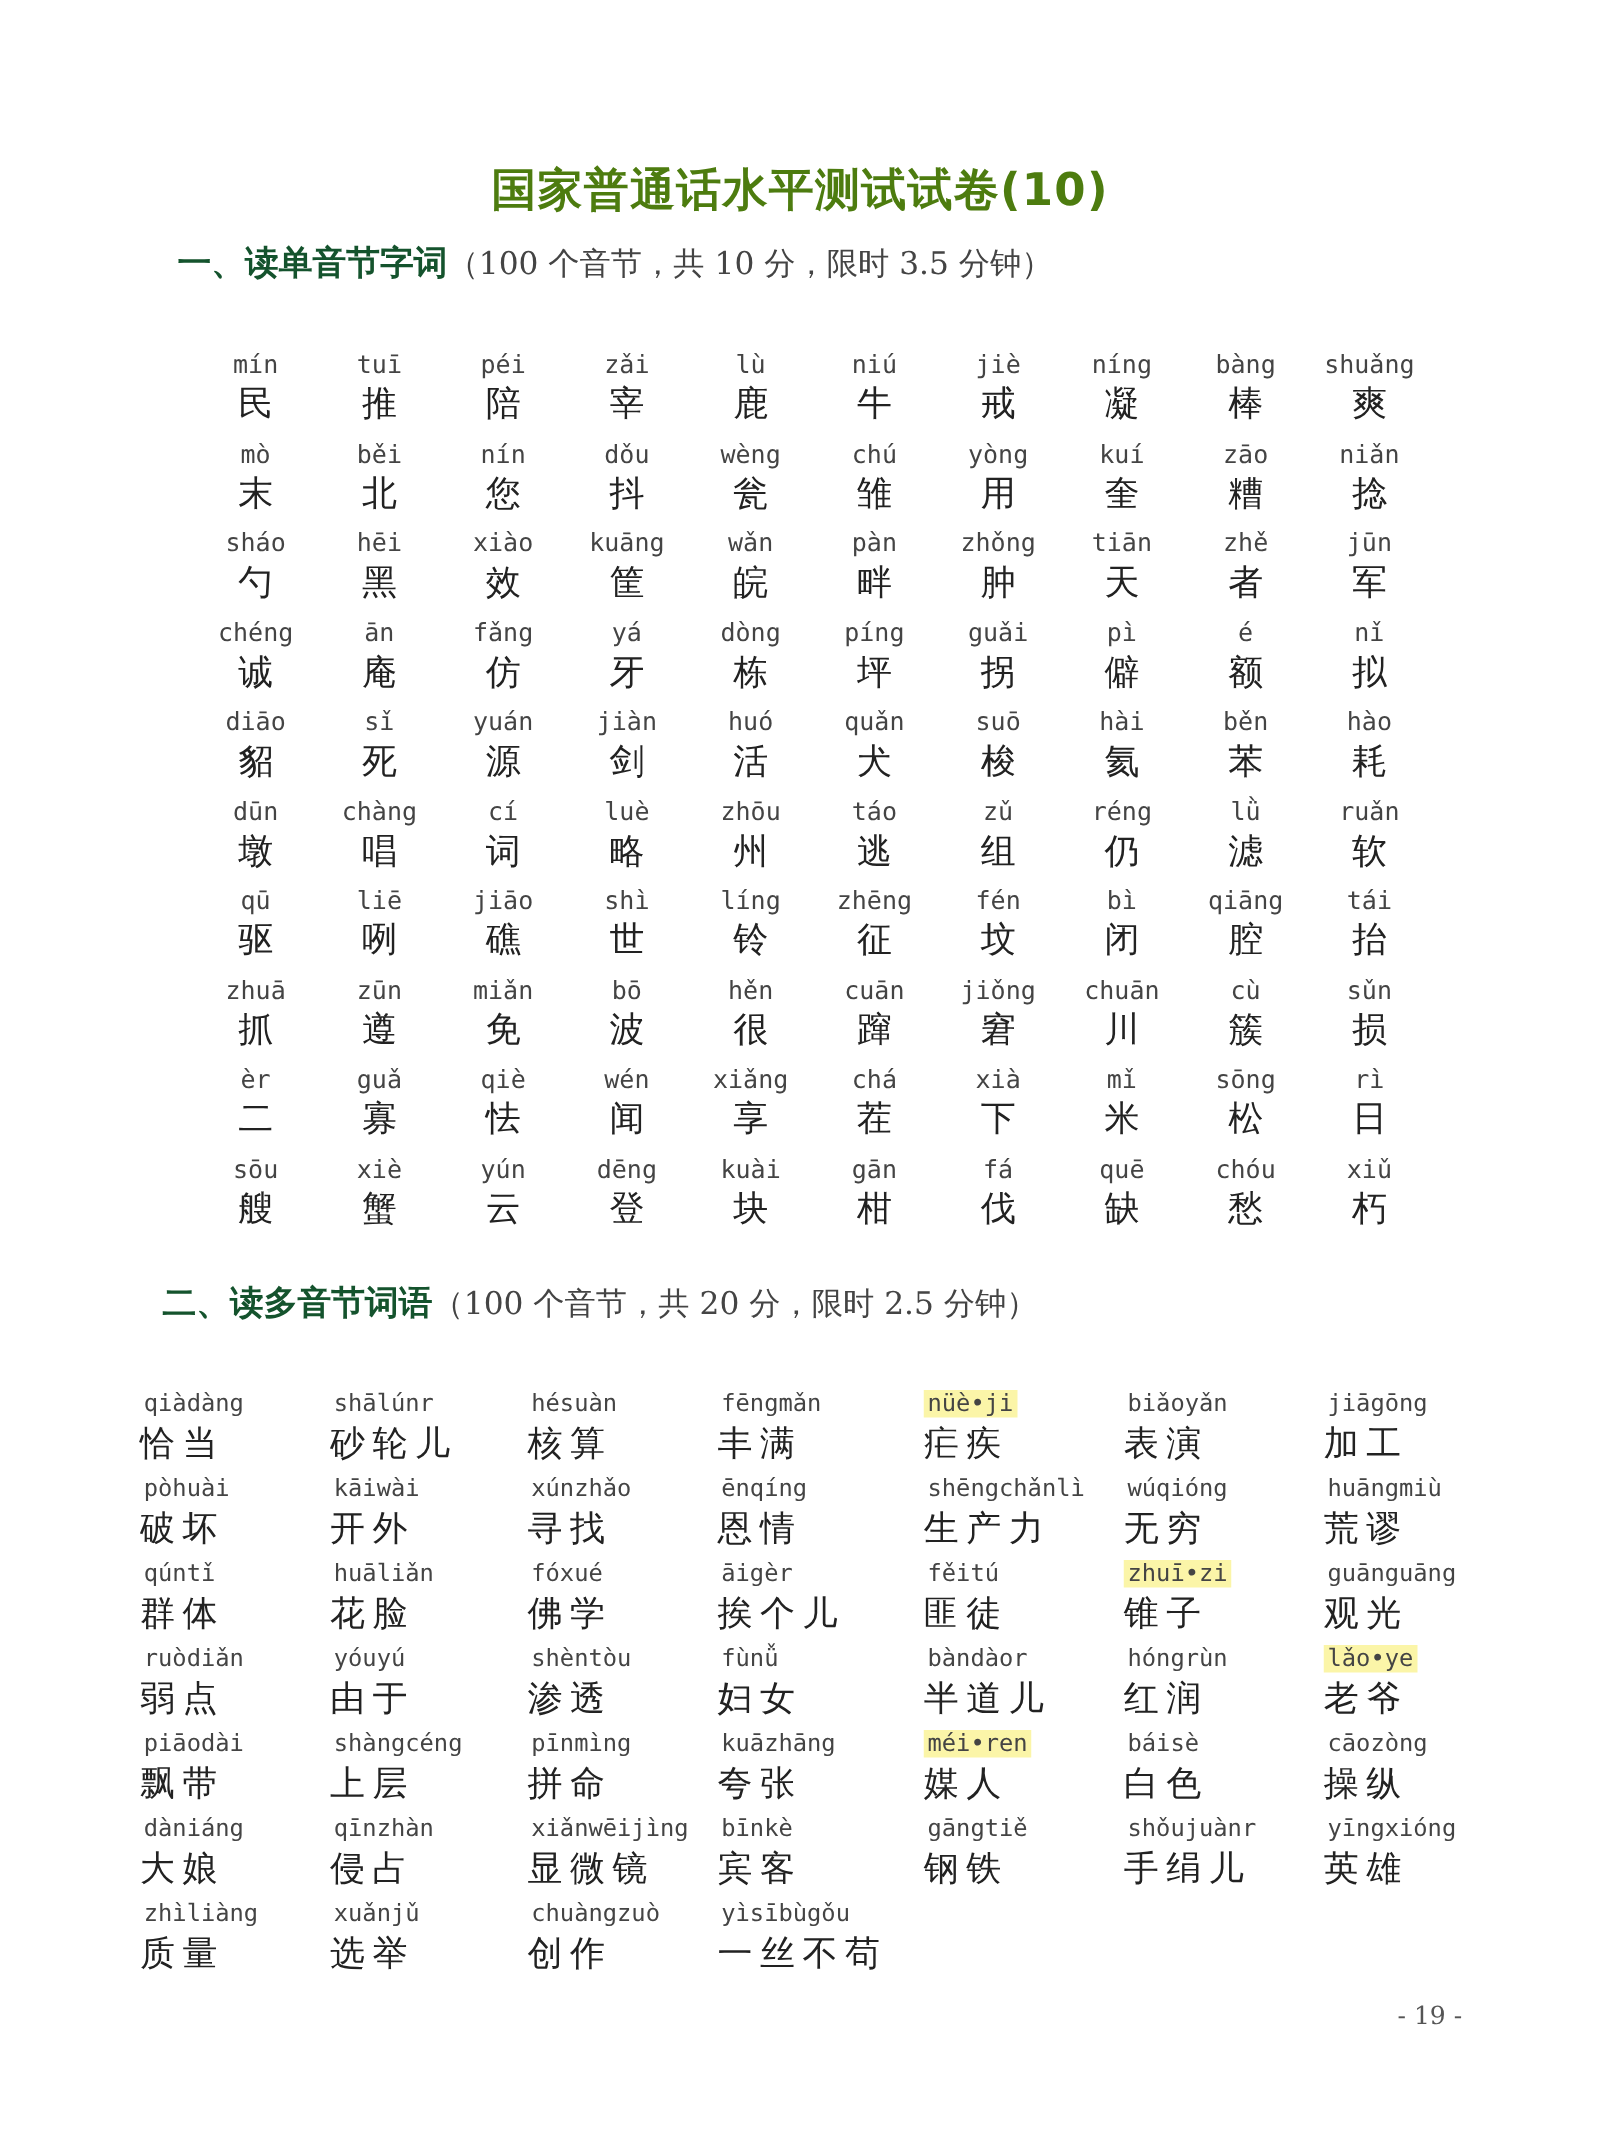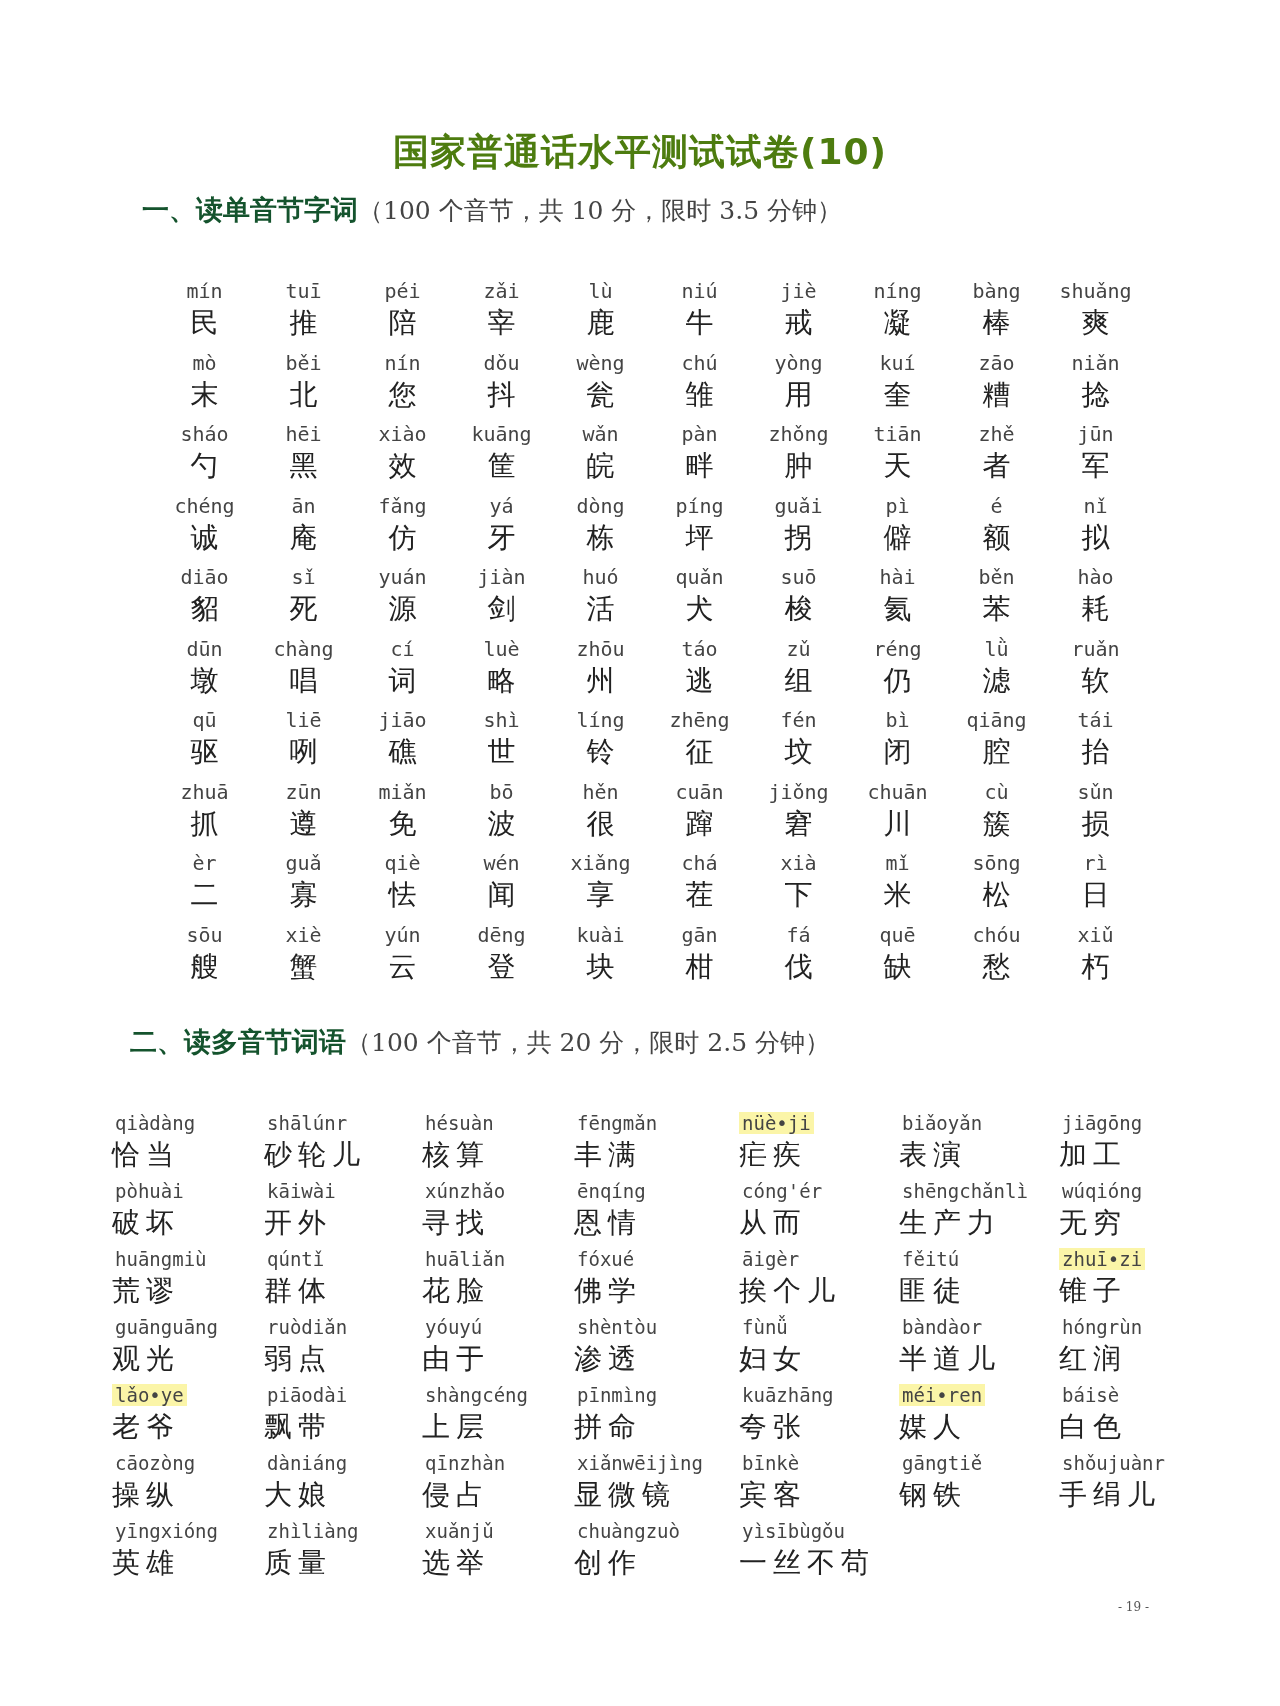--- a/index.html
+++ b/index.html
@@ -20,21 +20,21 @@
   .cell1 .hz { font-size: 28px; color: #222; line-height: 34px; }
 
   .grid2 { position: absolute; top: 1108px; left: 112px; width: 1080px;
            display: grid; grid-template-columns: 152px 158px 152px 165px 160px 160px 150px; grid-auto-rows: 68px; }
   .cell2 { text-align: left; }
   .cell2 .py { font-family: "DejaVu Sans Mono", "Liberation Mono", monospace; font-size: 19px; color: #444; height: 30px; line-height: 30px; white-space: nowrap; }
   .cell2 .py span { padding: 0 3px; }
   .cell2 .py span.hl { background: #fbf5a8; }
   .cell2 .hz { font-size: 28px; color: #222; line-height: 34px; letter-spacing: 6px; white-space: nowrap; }
 
-  .page-num { position: absolute; top: 1600px; left: 1118px; font-size: 12px; color: #555; font-family: "DejaVu Serif", serif; }
+  .page-num { position: absolute; top: 1600px; left: 1118px; font-size: 20px; color: #555; font-family: "DejaVu Serif", serif; }
 </style>
 </head>
 <body>
 
 <div class="title">国家普通话水平测试试卷(10)</div>
 
 <div class="section-head" id="s1-head">
   <span class="lead">一、读单音节字词</span><span class="note">（100 个音节，共 10 分，限时 3.5 分钟）</span>
 </div>
 
@@ -484,24 +484,20 @@
     </div>
     <div class="cell2">
       <div class="py"><span class="">xúnzhǎo</span></div>
       <div class="hz">寻找</div>
     </div>
     <div class="cell2">
       <div class="py"><span class="">ēnqíng</span></div>
       <div class="hz">恩情</div>
     </div>
     <div class="cell2">
-      <div class="py"><span class="">cóng'ér</span></div>
-      <div class="hz">从而</div>
-    </div>
-    <div class="cell2">
       <div class="py"><span class="">shēngchǎnlì</span></div>
       <div class="hz">生产力</div>
     </div>
     <div class="cell2">
       <div class="py"><span class="">wúqióng</span></div>
       <div class="hz">无穷</div>
     </div>
     <div class="cell2">
       <div class="py"><span class="">huāngmiù</span></div>
       <div class="hz">荒谬</div>

